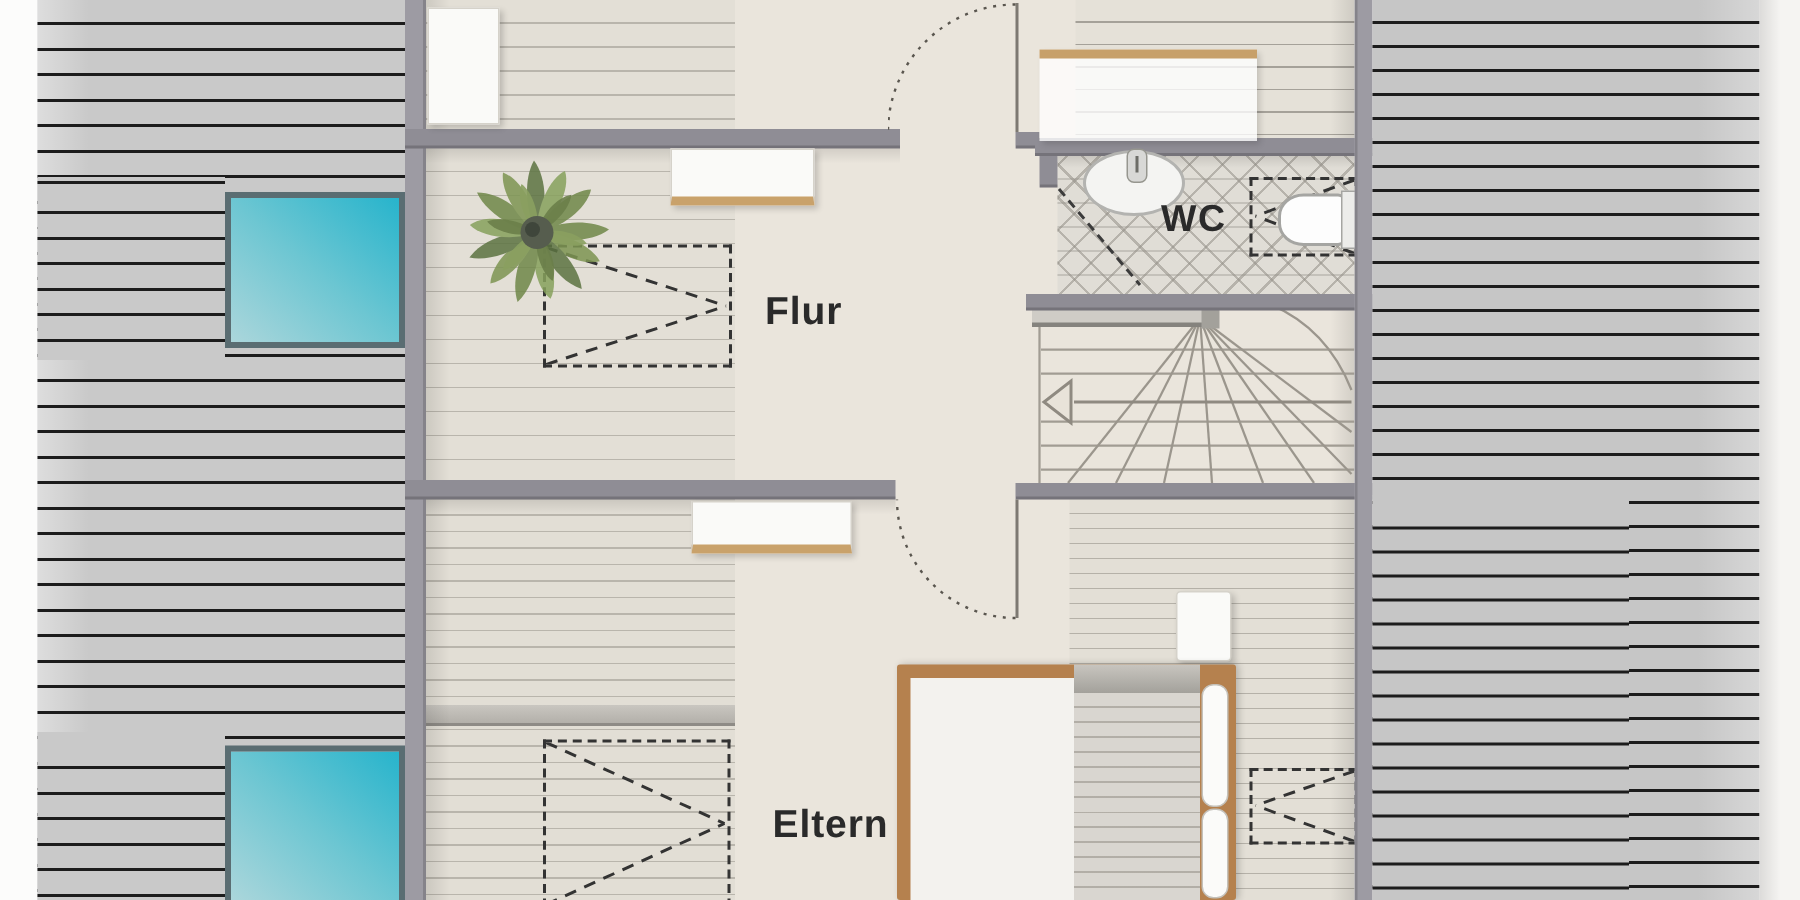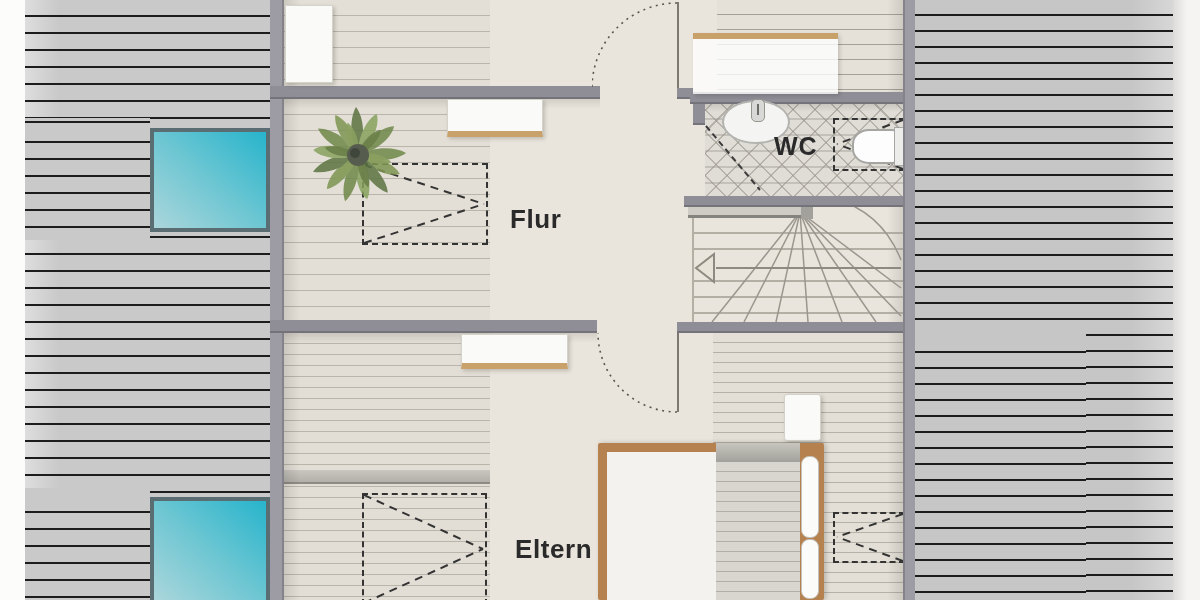--- a/index.html
+++ b/index.html
@@ -258,21 +258,21 @@
           </g>
         <g transform="rotate(300)">
             <path d="M0,0 C10,-6 26,-7 34,-1 C26,5 10,5 0,0 Z" fill="#6b7f4a"></path>
           </g>
       </g>
       <circle cx="0" cy="0" r="11" fill="#565d4e"></circle>
       <circle cx="-3" cy="-2" r="5" fill="#3f463b"></circle>
     </g>
   </svg>
 
-  <div class="abs label" style="left:510px;top:204px;font-size:26px;">Flur</div>
+  <div class="abs label" style="left:510px;top:192px;font-size:26px;">Flur</div>
   <div class="abs label" style="left:774px;top:132px;font-size:25px;letter-spacing:1px;text-align:right;">WC</div>
   <div class="abs label" style="left:515px;top:534px;font-size:26px;">Eltern</div>
 
   <div class="abs wallv" style="left:903px;top:0;width:12px;height:600px;box-shadow:inset 2px 0 0 rgba(0,0,0,.15);"></div>
   <div class="abs roof-r" style="left:915px;top:0;width:258px;height:600px;">
     <div class="abs roof-r-offset" style="left:0;top:330px;width:171px;height:270px;"></div>
   </div>
   <div class="abs" style="left:1173px;top:0;width:27px;height:600px;background:#f5f4f2;">
     <div class="abs shade-r" style="left:0;top:0;width:14px;height:600px;"></div>
   </div>

